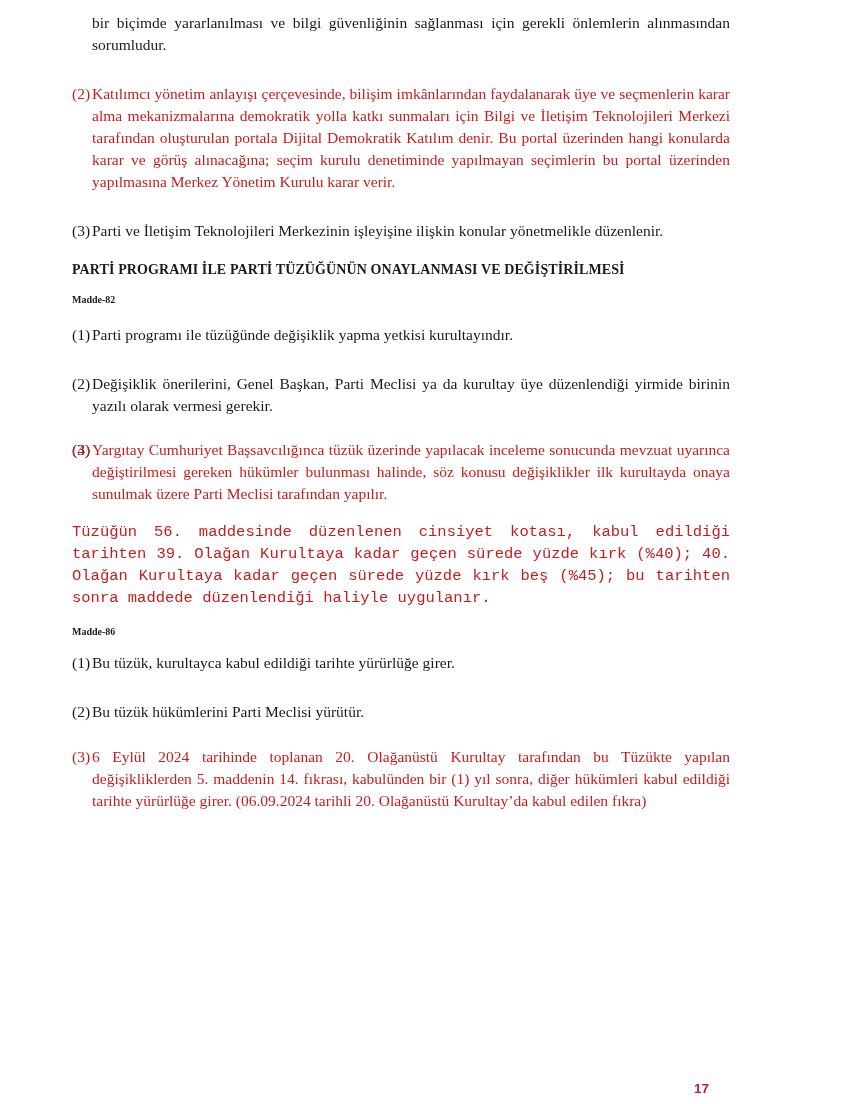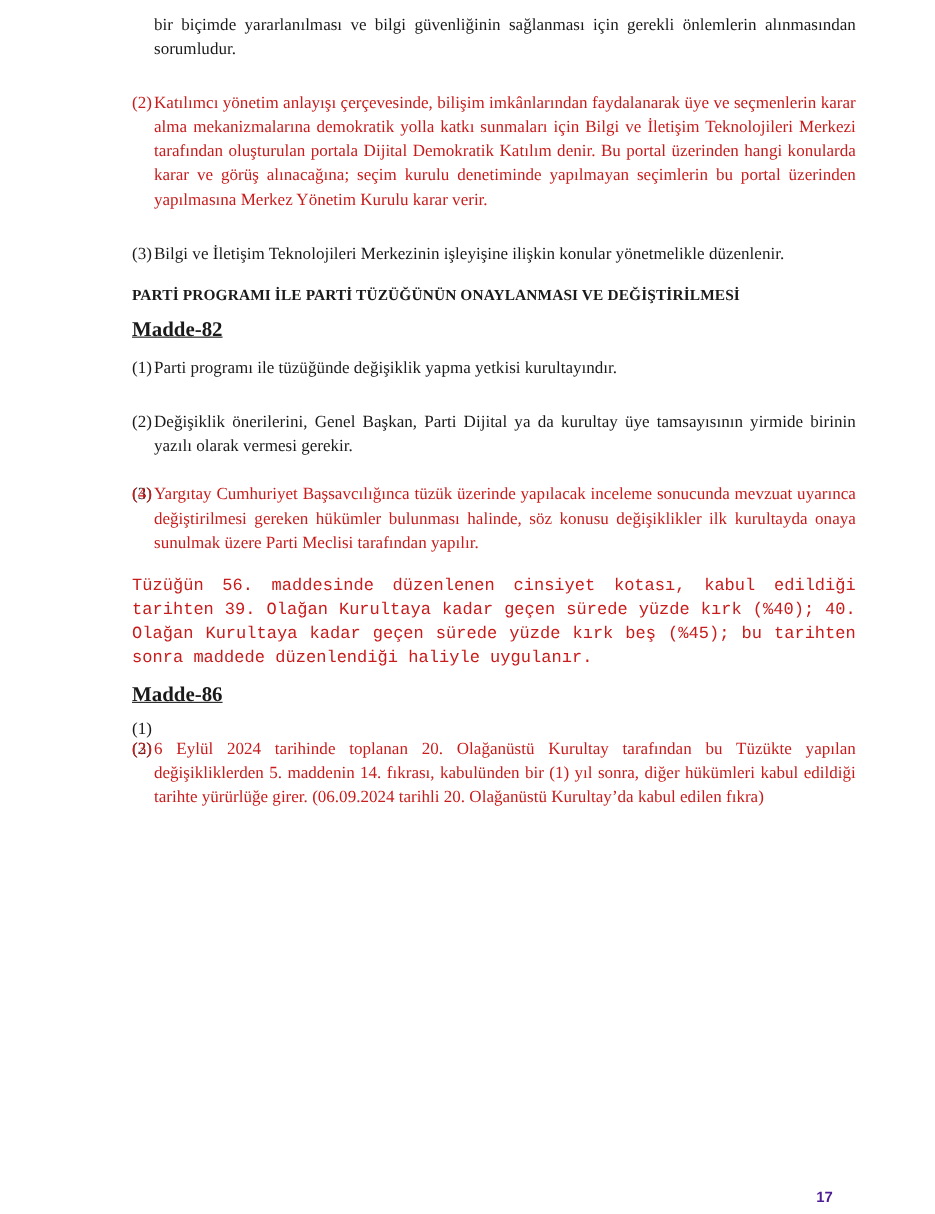--- a/index.html
+++ b/index.html
@@ -5,21 +5,20 @@
   html, body { margin: 0; padding: 0; background: #ffffff; }
   .page {
     position: relative;
     width: 802px;
     height: 1104px;
     background: #ffffff;
     font-family: "Liberation Serif", serif;
     font-size: 15.5px;
     color: var(--ink, #1a1a1a);
     overflow: hidden;
-    margin-left: 48px;
   }
   .content {
     position: absolute;
     left: 72px;
     right: 72px;
     top: 12px;
   }
   .block {
     line-height: 22px;
     text-align: justify;
@@ -32,98 +31,99 @@
   .sect-heading {
     font-weight: bold;
     font-size: 14px;
     line-height: 22px;
     text-align: left;
     margin: 0 0 8px 0;
     letter-spacing: 0.1px;
   }
   .madde-heading {
     font-weight: bold;
-    font-size: 19px;
+    font-size: 10px;
     line-height: 22px;
     text-align: left;
     margin: 0 0 13px 0;
-    text-decoration: underline;
   }
   .mb27 { margin-bottom: 27px; }
   .mb23 { margin-bottom: 23px; }
   .mb22 { margin-bottom: 22px; }
   .mb21 { margin-bottom: 21px; }
   .mb17 { margin-bottom: 17px; }
   .mb16 { margin-bottom: 16px; }
   .mb12 { margin-bottom: 12px; font-family: Liberation Mono, monospace; }
   .mb9  { margin-bottom: 9px; }
   .mb0  { margin-bottom: 0; }
   .page-number {
     position: absolute;
     right: 93px;
     bottom: 8px;
     font-family: "Liberation Sans", sans-serif;
     font-size: 13.5px;
     font-weight: bold;
-    color: #4c1d95;
+    color: #be185d;
   }
 </style>
 </head>
 <body>
 
 <div class="page">
   <div class="content">
 
     <div class="block indent mb27">bir biçimde yararlanılması ve bilgi güvenliğinin sağlanması için gerekli önlemlerin alınmasından sorumludur.</div>
 
     <div class="block item red mb27">
       <span class="marker">(2)</span>
       <span>Katılımcı yönetim anlayışı çerçevesinde, bilişim imkânlarından faydalanarak üye ve seçmenlerin karar alma mekanizmalarına demokratik yolla katkı sunmaları için Bilgi ve İletişim Teknolojileri Merkezi tarafından oluşturulan portala Dijital Demokratik Katılım denir. Bu portal üzerinden hangi konularda karar ve görüş alınacağına; seçim kurulu denetiminde yapılmayan seçimlerin bu portal üzerinden yapılmasına Merkez Yönetim Kurulu karar verir.</span>
     </div>
 
     <div class="block item mb17">
       <span class="marker">(3)</span>
-      <span>Bilgi ve İletişim Teknolojileri Merkezinin işleyişine ilişkin konular yönetmelikle düzenlenir.</span>
+      <span>Parti ve İletişim Teknolojileri Merkezinin işleyişine ilişkin konular yönetmelikle düzenlenir.</span>
     </div>
 
     <div class="sect-heading">PARTİ PROGRAMI İLE PARTİ TÜZÜĞÜNÜN ONAYLANMASI VE DEĞİŞTİRİLMESİ</div>
 
     <div class="madde-heading">Madde-82</div>
 
     <div class="block item mb27">
       <span class="marker">(1)</span>
       <span>Parti programı ile tüzüğünde değişiklik yapma yetkisi kurultayındır.</span>
     </div>
 
     <div class="block item mb22">
       <span class="marker">(2)</span>
-      <span>Değişiklik önerilerini, Genel Başkan, Parti Dijital ya da kurultay üye tamsayısının yirmide birinin yazılı olarak vermesi gerekir.</span>
+      <span>Değişiklik önerilerini, Genel Başkan, Parti Meclisi ya da kurultay üye düzenlendiği yirmide birinin yazılı olarak vermesi gerekir.</span>
     </div>
 
     <div class="block item mb21">
       <span class="marker">(3)</span>
     </div>
 
     <div class="block item red mb16">
       <span class="marker">(4)</span>
       <span>Yargıtay Cumhuriyet Başsavcılığınca tüzük üzerinde yapılacak inceleme sonucunda mevzuat uyarınca değiştirilmesi gereken hükümler bulunması halinde, söz konusu değişiklikler ilk kurultayda onaya sunulmak üzere Parti Meclisi tarafından yapılır.</span>
     </div>
 
 
     <div class="block red mb12">Tüzüğün 56. maddesinde düzenlenen cinsiyet kotası, kabul edildiği tarihten 39. Olağan Kurultaya kadar geçen sürede yüzde kırk (%40); 40. Olağan Kurultaya kadar geçen sürede yüzde kırk beş (%45); bu tarihten sonra maddede düzenlendiği haliyle uygulanır.</div>
 
 
     <div class="madde-heading mb9">Madde-86</div>
 
     <div class="block item mb27">
       <span class="marker">(1)</span>
+      <span>Bu tüzük, kurultayca kabul edildiği tarihte yürürlüğe girer.</span>
     </div>
 
     <div class="block item mb23">
       <span class="marker">(2)</span>
+      <span>Bu tüzük hükümlerini Parti Meclisi yürütür.</span>
     </div>
 
     <div class="block item red mb0">
       <span class="marker">(3)</span>
       <span>6 Eylül 2024 tarihinde toplanan 20. Olağanüstü Kurultay tarafından bu Tüzükte yapılan değişikliklerden 5. maddenin 14. fıkrası, kabulünden bir (1) yıl sonra, diğer hükümleri kabul edildiği tarihte yürürlüğe girer. (06.09.2024 tarihli 20. Olağanüstü Kurultay’da kabul edilen fıkra)</span>
     </div>
 
   </div>
 
   <div class="page-number">17</div>

